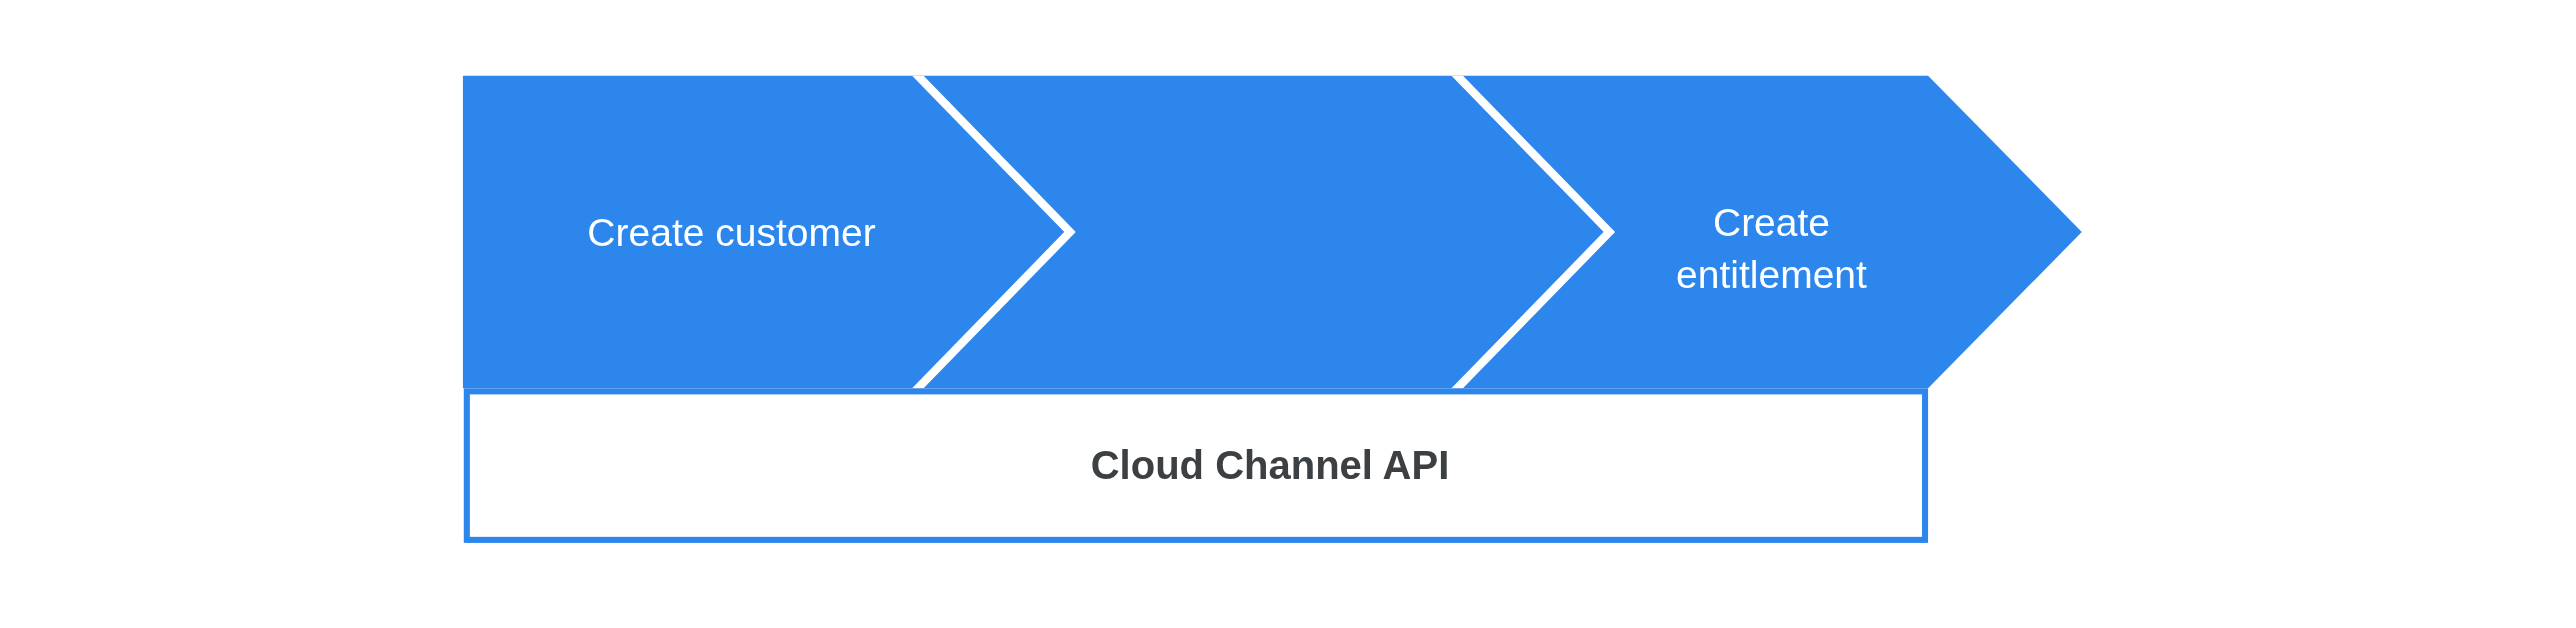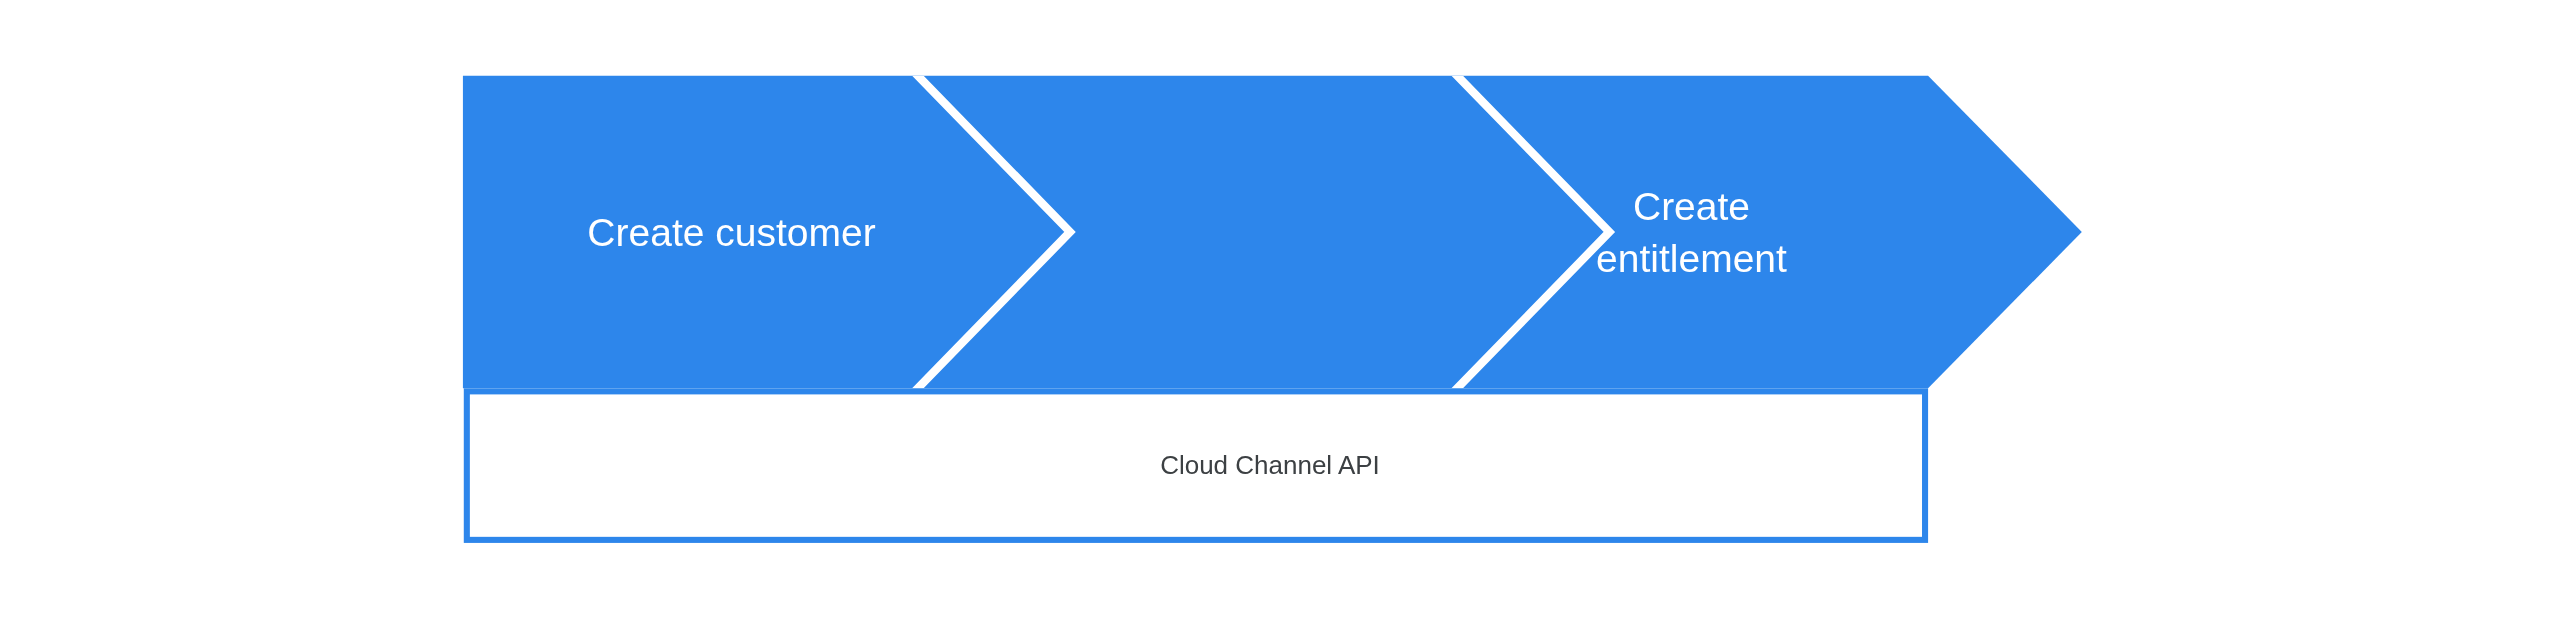--- a/index.html
+++ b/index.html
@@ -52,22 +52,22 @@
     font-size: 39px;
     line-height: 52px;
     font-weight: 400;
   }
   .api-label {
     left: 464px;
     top: 388px;
     width: 1612px;
     height: 155px;
     color: var(--box-text, #3c4043);
-    font-size: 26px;
-    font-weight: 400;
+    font-size: 40px;
+    font-weight: 700;
   }
 </style>
 </head>
 <body>
 
 <div class="canvas">
 
   <svg class="shapes" viewBox="0 0 2966 724" xmlns="http://www.w3.org/2000/svg">
     <defs>
       <clipPath id="arrowClip">
@@ -81,19 +81,19 @@
 
     <g clip-path="url(#arrowClip)">
       <polyline class="chevron-sep" points="1047,77 1232,267 1047,457"></polyline>
       <polyline class="chevron-sep" points="1668,77 1853,267 1668,457"></polyline>
     </g>
   </svg>
 
   <div class="label step-label" style="left:463px; width:521px;padding-left:8px;">Create customer</div>
 
 
-  <div class="label step-label" style="left:1518px; width:347px;">Create
+  <div class="label step-label" style="left:1598px; width:347px;margin-top:16px;">Create
 entitlement</div>
 
   <div class="label api-label">Cloud Channel API</div>
 
 </div>
 
 
 </body></html>

